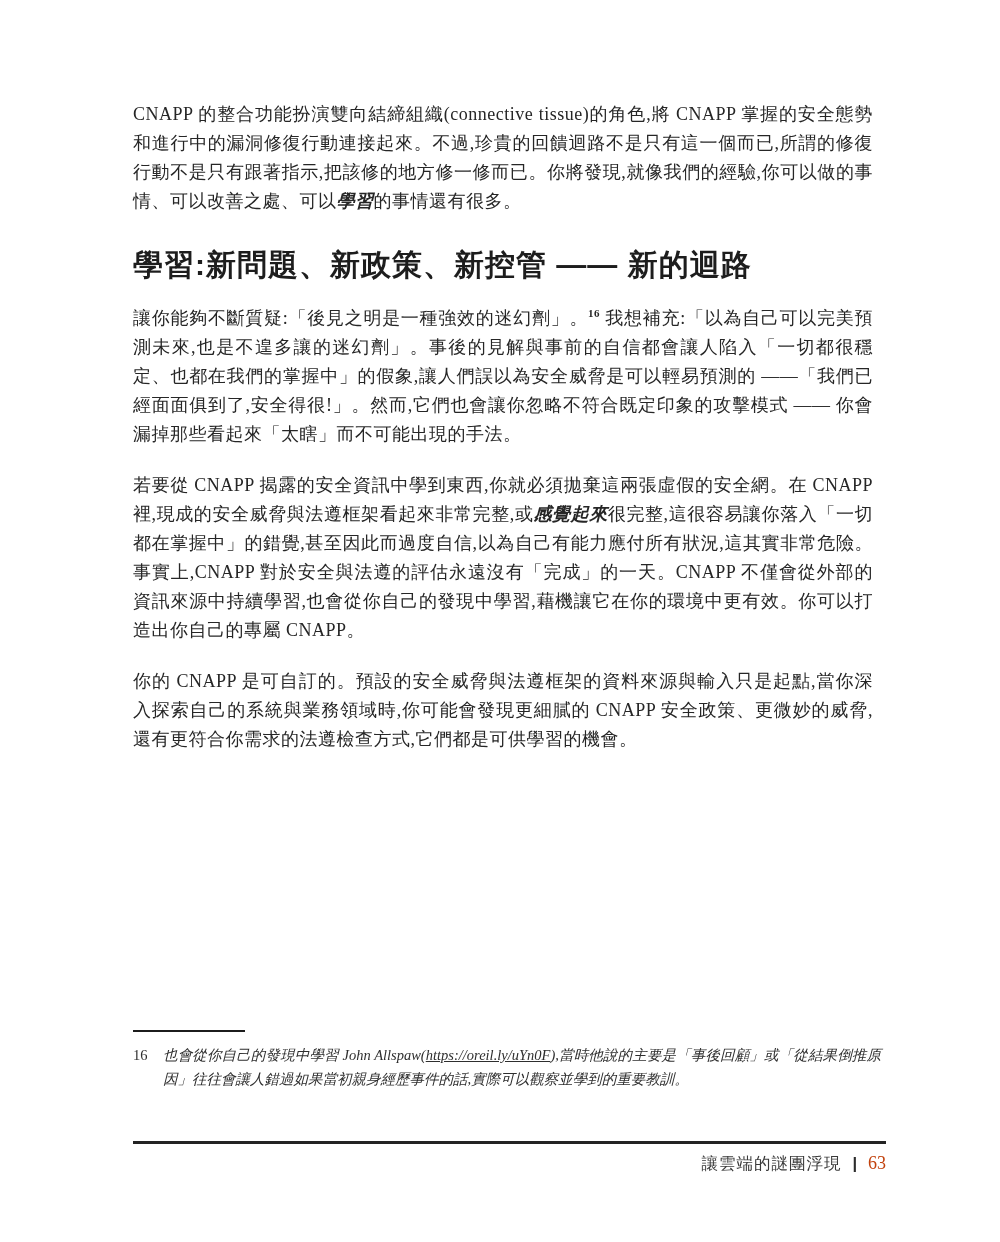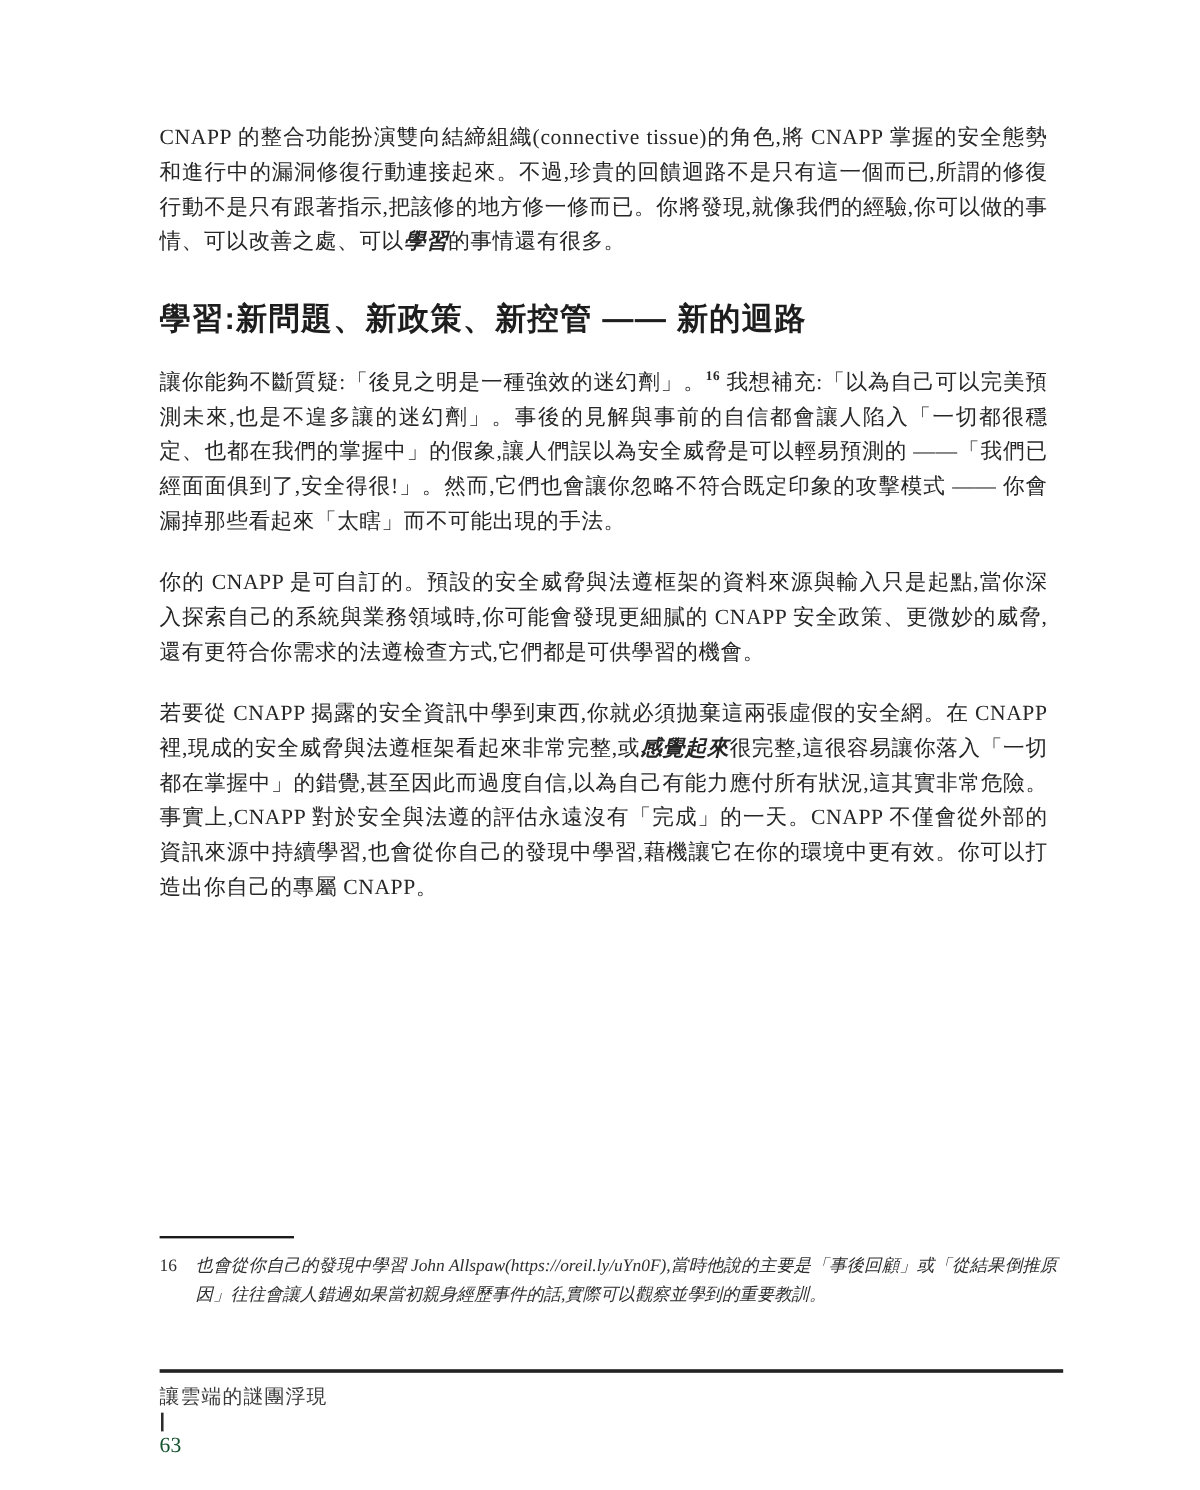--- a/index.html
+++ b/index.html
@@ -25,21 +25,21 @@
   p.body {
     font-size: 18px;
     line-height: 29px;
     text-align: justify;
     margin: 0 0 22px 0;
     letter-spacing: 0.5px;
   }
   h1.section-heading {
     font-family: "Liberation Sans", "DejaVu Sans", sans-serif;
     font-weight: 700;
-    font-size: 26px;
+    font-size: 30px;
     line-height: 34px;
     color: #1d1d1d;
     margin: 32px 0 22px 0;
     letter-spacing: 1px;
   }
   .kai {
     font-style: italic;
     font-weight: 600;
   }
   sup.fnref {
@@ -71,78 +71,79 @@
   .footnote-marker {
     flex: 0 0 30px;
     font-style: normal;
   }
   .footnote-body {
     flex: 1 1 auto;
     font-style: italic;
   }
   .footnote-url {
     font-style: italic;
+    text-decoration: underline;
   }
   .page-footer {
     position: absolute;
     left: 133px;
     top: 1141px;
     width: 753px;
   }
   .footer-rule {
     width: 100%;
     height: 2.5px;
     background: #232323;
   }
   .footer-line {
     margin-top: 9px;
     display: flex;
     justify-content: flex-end;
     align-items: baseline;
-    flex-direction: column;
+    gap: 11px;
   }
   .chapter-title {
     font-family: "Liberation Sans", "DejaVu Sans", sans-serif;
     font-size: 16.5px;
     color: #3a3a3a;
     letter-spacing: 1px;
   }
   .footer-sep {
     font-family: "Liberation Sans", "DejaVu Sans", sans-serif;
     font-weight: 700;
     font-size: 16.5px;
     color: #2c2c2c;
   }
   .page-number {
     font-size: 18px;
-    color: #14532d;
+    color: #c2410c;
   }
 </style>
 </head>
 <body>
 
 <div class="page">
 
   <div class="content">
 
     <p class="body">
       <span>CNAPP 的整合功能扮演雙向結締組織(connective tissue)的角色,將 CNAPP 掌握的安全態勢和進行中的漏洞修復行動連接起來。不過,珍貴的回饋迴路不是只有這一個而已,所謂的修復行動不是只有跟著指示,把該修的地方修一修而已。你將發現,就像我們的經驗,你可以做的事情、可以改善之處、可以</span><span class="kai">學習</span><span>的事情還有很多。</span>
     </p>
 
     <h1 class="section-heading">學習:新問題、新政策、新控管 —— 新的迴路</h1>
 
     <p class="body">
       <span>讓你能夠不斷質疑:「後見之明是一種強效的迷幻劑」。</span><sup class="fnref">16</sup><span> 我想補充:「以為自己可以完美預測未來,也是不遑多讓的迷幻劑」。事後的見解與事前的自信都會讓人陷入「一切都很穩定、也都在我們的掌握中」的假象,讓人們誤以為安全威脅是可以輕易預測的 ——「我們已經面面俱到了,安全得很!」。然而,它們也會讓你忽略不符合既定印象的攻擊模式 —— 你會漏掉那些看起來「太瞎」而不可能出現的手法。</span>
     </p>
 
-    <p class="body">你的 CNAPP 是可自訂的。預設的安全威脅與法遵框架的資料來源與輸入只是起點,當你深入探索自己的系統與業務領域時,你可能會發現更細膩的 CNAPP 安全政策、更微妙的威脅,還有更符合你需求的法遵檢查方式,它們都是可供學習的機會。</p>
-
     <p class="body">
       <span>若要從 CNAPP 揭露的安全資訊中學到東西,你就必須拋棄這兩張虛假的安全網。在 CNAPP 裡,現成的安全威脅與法遵框架看起來非常完整,或</span><span class="kai">感覺起來</span><span>很完整,這很容易讓你落入「一切都在掌握中」的錯覺,甚至因此而過度自信,以為自己有能力應付所有狀況,這其實非常危險。事實上,CNAPP 對於安全與法遵的評估永遠沒有「完成」的一天。CNAPP 不僅會從外部的資訊來源中持續學習,也會從你自己的發現中學習,藉機讓它在你的環境中更有效。你可以打造出你自己的專屬 CNAPP。</span>
     </p>
+
+    <p class="body">你的 CNAPP 是可自訂的。預設的安全威脅與法遵框架的資料來源與輸入只是起點,當你深入探索自己的系統與業務領域時,你可能會發現更細膩的 CNAPP 安全政策、更微妙的威脅,還有更符合你需求的法遵檢查方式,它們都是可供學習的機會。</p>
 
 
   </div>
 
   <div class="footnote">
     <div class="footnote-rule"></div>
     <div class="footnote-row">
       <span class="footnote-marker">16</span>
       <span class="footnote-body"><span>也會從你自己的發現中學習 John Allspaw(</span><span class="footnote-url">https://oreil.ly/uYn0F</span><span>),當時他說的主要是「事後回顧」或「從結果倒推原因」往往會讓人錯過如果當初親身經歷事件的話,實際可以觀察並學到的重要教訓。</span></span>
     </div>

